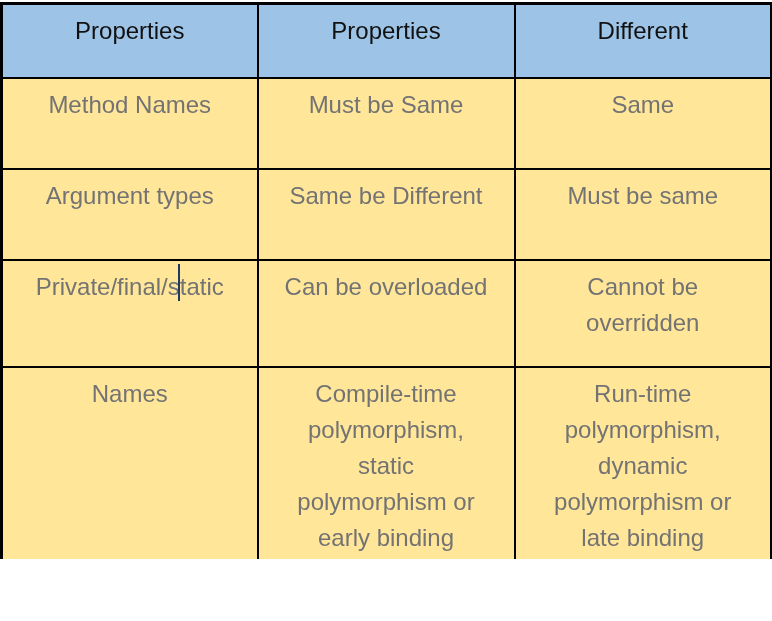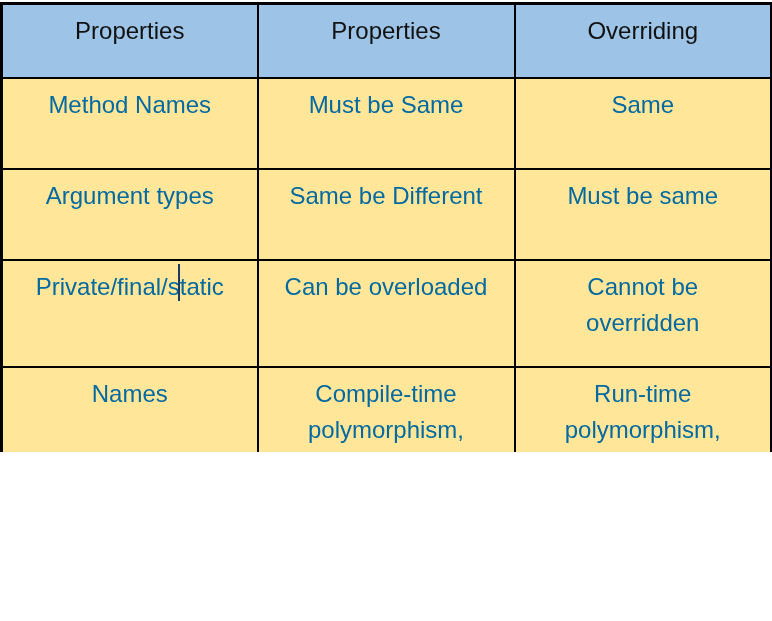--- a/index.html
+++ b/index.html
@@ -4,21 +4,21 @@
 <style>
   html, body {
     margin: 0;
     padding: 0;
     background: #ffffff;
     font-family: "Liberation Sans", sans-serif;
   }
   .page {
     position: relative;
     width: 772px;
-    height: 452px;
+    height: 559px;
     background: #ffffff;
     overflow: hidden;
   }
   table.cmp {
     position: absolute;
     left: 0px;
     top: 2px;
     width: 770px;
     height: 613px;
     border-collapse: collapse;
@@ -36,21 +36,21 @@
     overflow: hidden;
   }
   table.cmp th {
     background: #9DC3E6;
     color: #111111;
     font-weight: normal;
     height: 62px;
   }
   table.cmp td {
     background: #FFE699;
-    color: #0369a1;
+    color: #737373;
     margin-top: 28px;
   }
   td.prop {
     color: #ff0000;
   }
   tr.r-normal { height: 71px; }
   tr.r-last   { height: 181px; }
   td.caret-host { position: relative; }
   .caret {
     position: absolute;
@@ -68,21 +68,21 @@
   <table class="cmp">
     <colgroup>
       <col style="width:256px">
       <col style="width:257px">
       <col style="width:257px">
     </colgroup>
     <thead>
       <tr>
         <th><span>Properties</span></th>
         <th><span>Properties</span></th>
-        <th><span>Overriding</span></th>
+        <th><span>Different</span></th>
       </tr>
     </thead>
     <tbody>
       <tr class="r-normal">
         <td class="prop">Method Names</td>
         <td>Must be Same</td>
         <td>Same</td>
       </tr>
       <tr class="r-normal">
         <td class="prop">Argument types</td>

